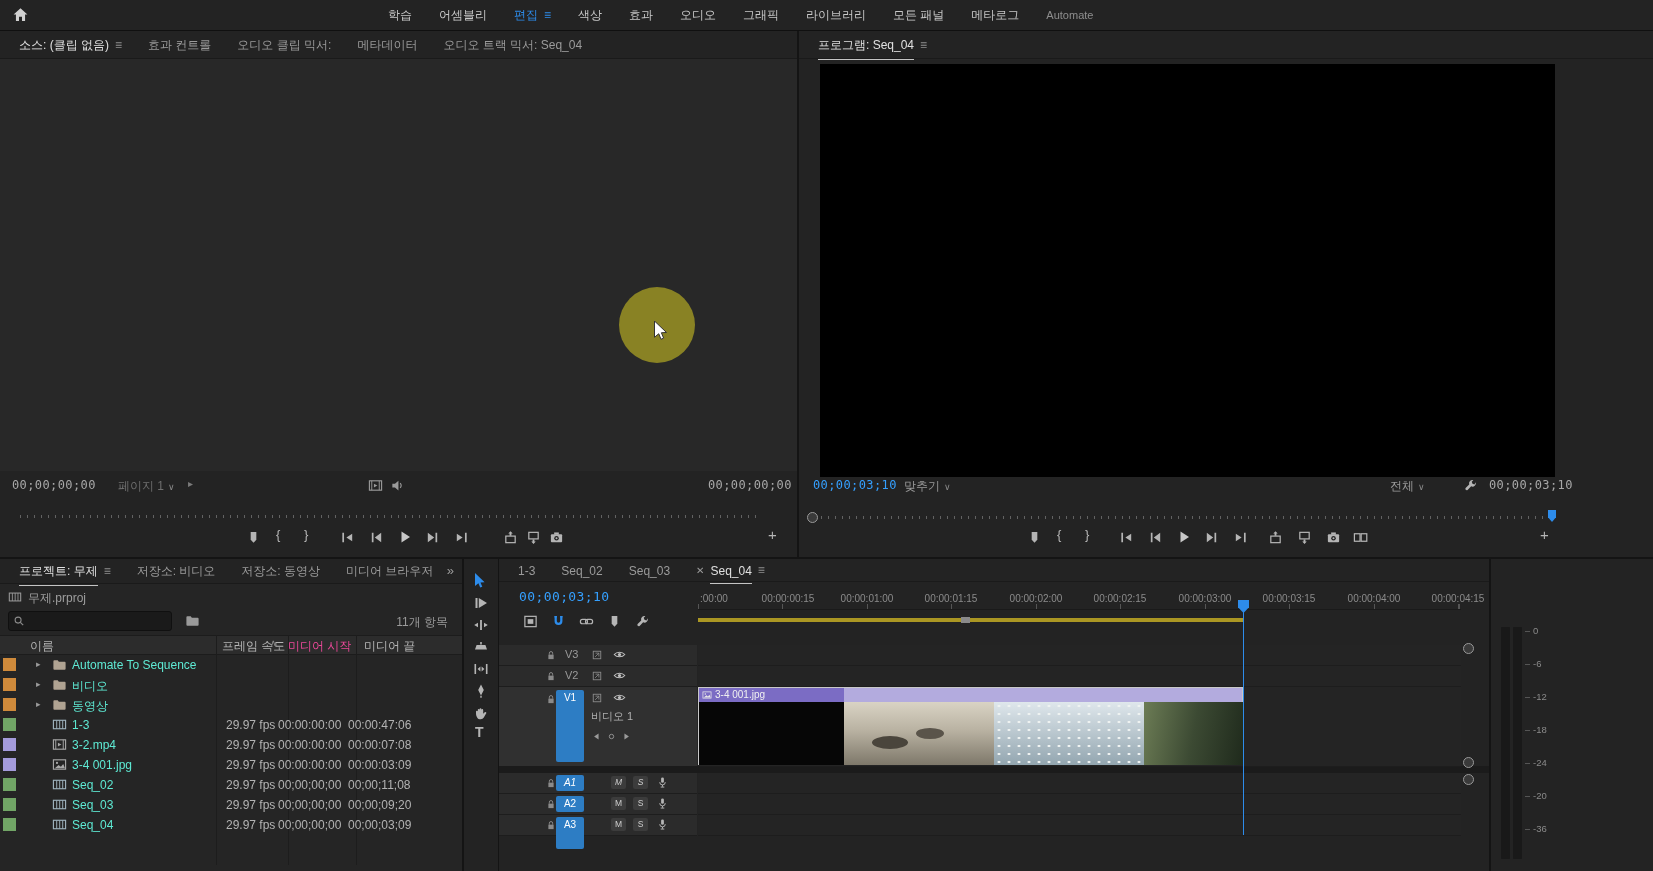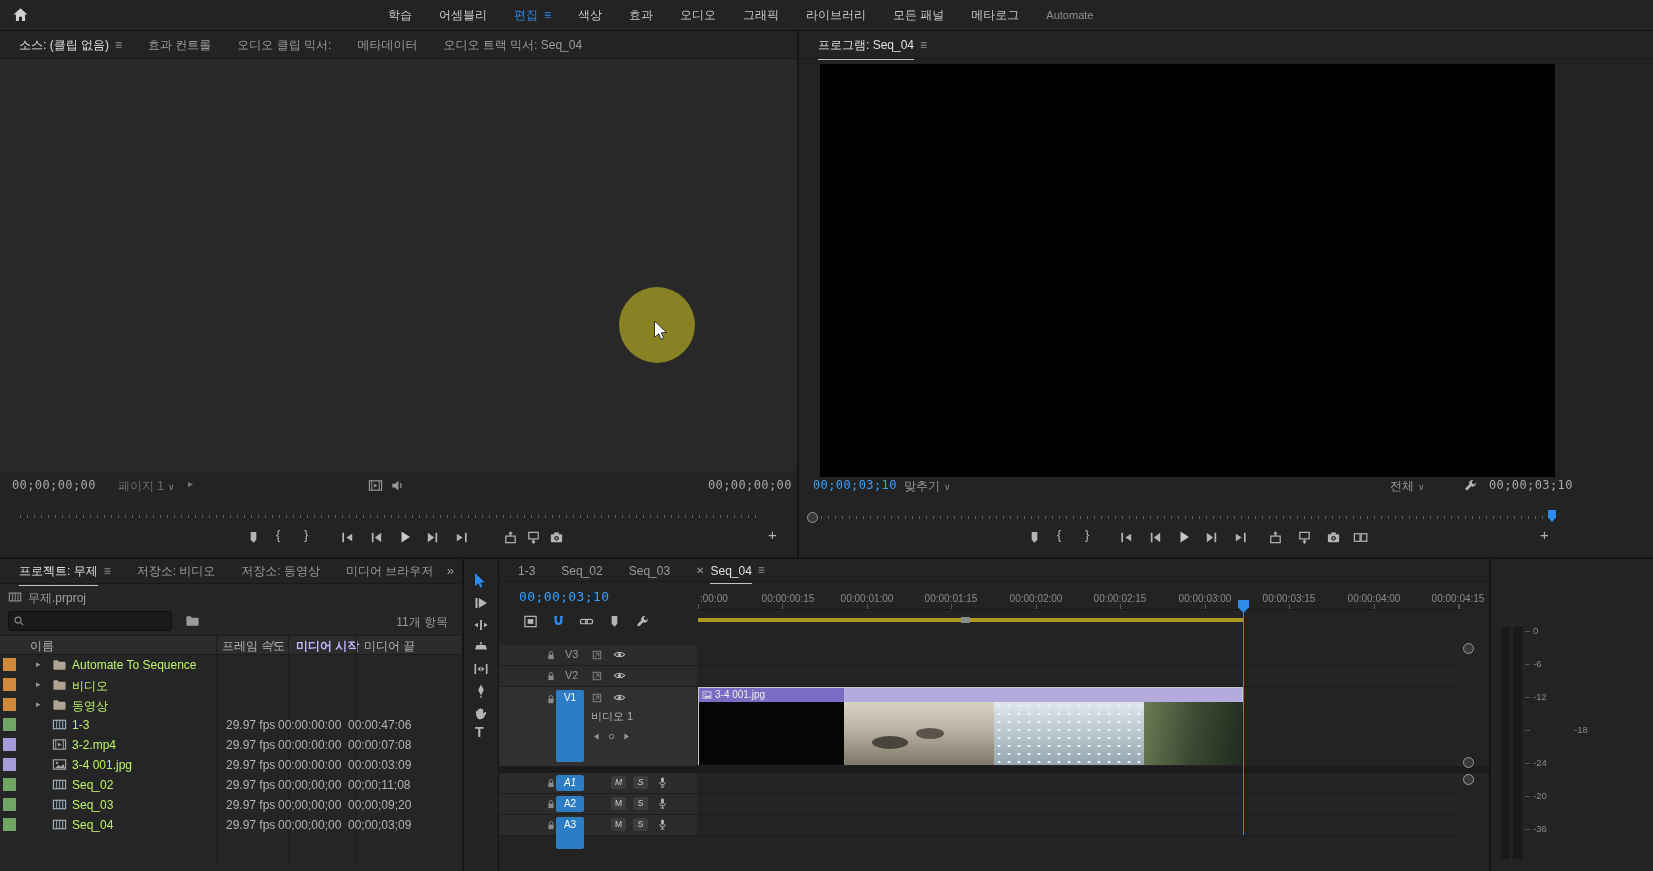--- a/index.html
+++ b/index.html
@@ -16,21 +16,21 @@
   .ptab .ul{padding:7px 0 5px;border-bottom:1px solid transparent;}
   .ptab.active{color:#e0e0e0;}
   .ptab.active .ul{border-bottom-color:#c4c4c4;}
   .mglyph{color:#8f8f8f;font-size:12px;}
   .tc{font-family:"DejaVu Sans Mono","Liberation Mono",monospace;font-size:12px;letter-spacing:.4px;color:#a8a8a8;}
   .tcblue{color:#35a0ff;}
   .chev{font-size:9px;color:#8a8a8a;margin-left:4px;}
   .dotline{height:3px;background:repeating-linear-gradient(to right,#626262 0 1px,transparent 1px 7px);}
   
   .prow{position:absolute;left:0;width:462px;height:20px;}
-  .prow .nm{position:absolute;left:72px;top:3px;width:142px;overflow:hidden;white-space:nowrap;color:#bef264;}
+  .prow .nm{position:absolute;left:72px;top:3px;width:142px;overflow:hidden;white-space:nowrap;color:#5eead4;}
   .prow .fps{position:absolute;left:226px;top:3px;color:#b3b3b3;}
   .prow .st{position:absolute;left:278px;top:3px;color:#b3b3b3;}
   .prow .en{position:absolute;left:348px;top:3px;color:#b3b3b3;}
   .sw{position:absolute;left:3px;top:3px;width:13px;height:13px;}
   .colline{position:absolute;top:76px;bottom:6px;width:1px;background:#1d1d1d;}
   .rlabel{top:34px;transform:translateX(-50%);font-size:10px;color:#8b8b8b;white-space:nowrap;}
   .rlabel.noc{transform:none;}
   .trkhdr{position:absolute;left:0;width:198px;background:#2b2b2b;border-bottom:1px solid #1d1d1d;}
   .lane{position:absolute;left:199px;width:763px;background:#242424;border-bottom:1px solid #1d1d1d;}
   .tag{position:absolute;width:28px;color:#fff;font-size:10px;text-align:center;border-radius:2px;}
@@ -356,21 +356,21 @@
         </svg>
     </div>
     <svg class="ic abs" width="15" height="15" viewBox="0 0 16 16" style="left:185px;top:54px;color:#9a9a9a;">
         <use href="#i-folder"></use>
       </svg>
     <span class="abs" style="right:14px;top:55px;color:#9a9a9a;">11개 항목</span>
 
     <div class="abs" style="left:0;top:76px;width:462px;height:18px;background:#2c2c2c;border-top:1px solid #1c1c1c;border-bottom:1px solid #1c1c1c;">
       <span class="abs" style="left:30px;top:2px;color:#b5b5b5;">이름</span>
       <span class="abs" style="left:222px;top:2px;color:#b5b5b5;">프레임 속도</span>
-      <span class="abs" style="left:296px;top:2px;color:#c4b5fd;font-weight:bold;">미디어 시작</span>
+      <span class="abs" style="left:288px;top:2px;color:#ec4899;">미디어 시작</span>
       <span class="abs" style="left:364px;top:2px;color:#b5b5b5;">미디어 끝</span>
       <span class="abs" style="left:270px;top:2px;color:#8a8a8a;font-size:9px;">∧</span>
     </div>
     <div class="colline" style="left:216px;"></div>
     <div class="colline" style="left:288px;"></div>
     <div class="colline" style="left:356px;"></div>
 
     <div class="prow" style="top:96px;">
       <div class="sw" style="background: rgb(207, 138, 59);"></div>
       <span class="abs" style="left:36px;top:4px;color:#9a9a9a;font-size:9px;">▸</span>
@@ -657,21 +657,21 @@
     <div class="mtick" style="top:72px;"></div>
     <div class="mtick" style="top:105px;"></div>
     <div class="mtick" style="top:138px;"></div>
     <div class="mtick" style="top:171px;"></div>
     <div class="mtick" style="top:204px;"></div>
     <div class="mtick" style="top:237px;"></div>
     <div class="mtick" style="top:270px;"></div>
     <span class="mlabel" style="top:66px;">0</span>
     <span class="mlabel" style="top:99px;">-6</span>
     <span class="mlabel" style="top:132px;">-12</span>
-    <span class="mlabel" style="top:165px;margin-left:41px;">-18</span>
+    <span class="mlabel" style="top:165px;">-18</span>
     <span class="mlabel" style="top:198px;">-24</span>
     <span class="mlabel" style="top:231px;">-20</span>
     <span class="mlabel" style="top:264px;">-36</span>
   </div>
 
   <div class="abs" style="left: 619px; top: 287px; width: 76px; height: 76px; border-radius: 50%; opacity: 0.95; background: rgb(142, 135, 36);"></div>
   <svg class="abs" width="20" height="20" viewBox="0 0 16 16" style="left:652px;top:321px;">
     <path d="M2 0 L2 13 L5.4 10.2 L7.2 14.6 L9.3 13.7 L7.5 9.4 L11.6 9.2 Z" fill="#fff" stroke="#333" stroke-width="0.8"></path>
   </svg>
 

